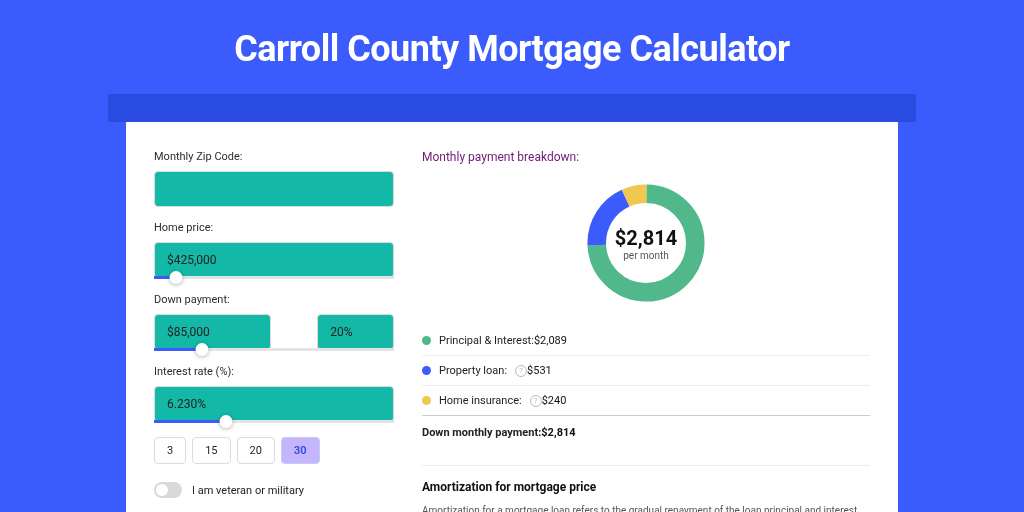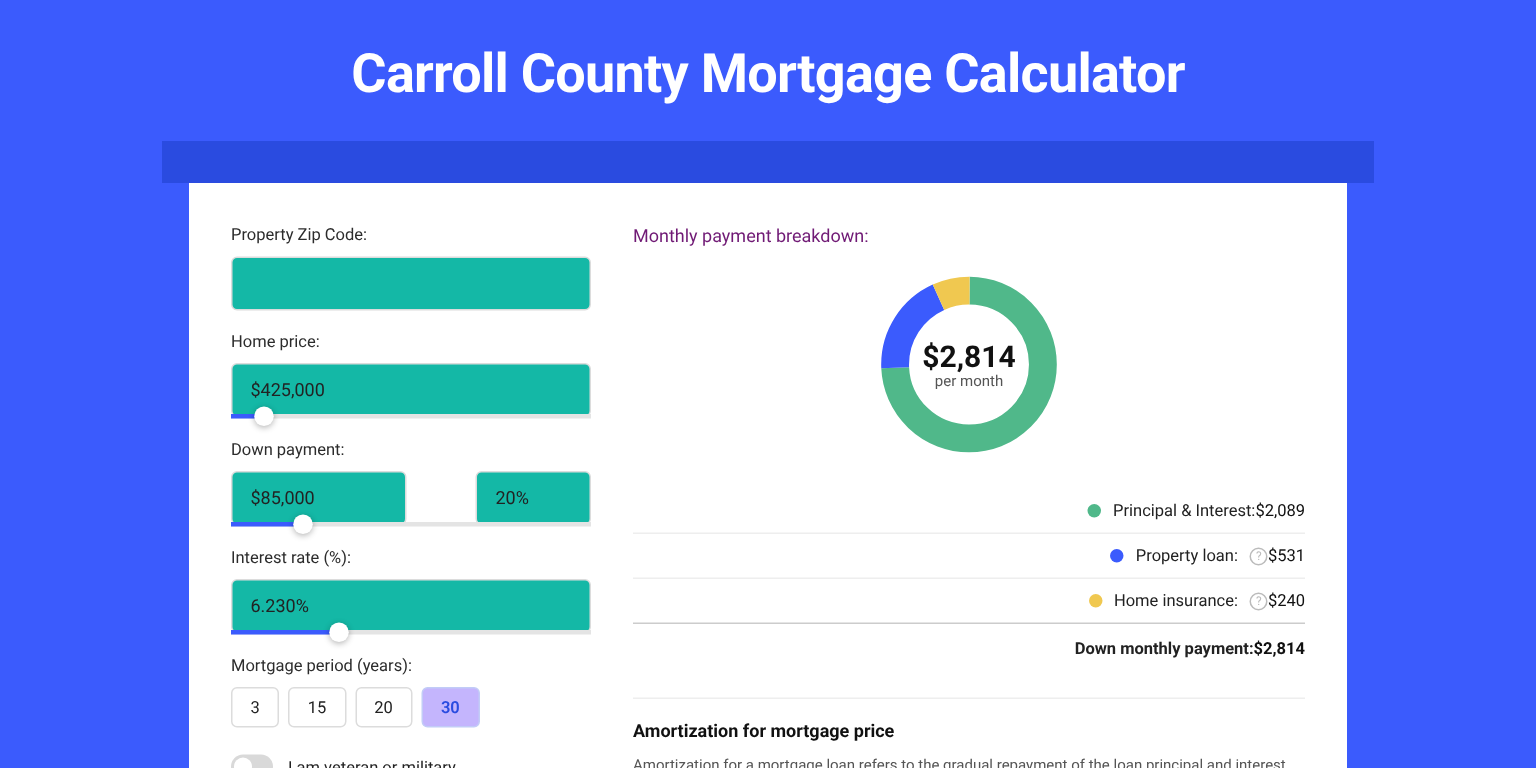--- a/index.html
+++ b/index.html
@@ -115,21 +115,21 @@
     top: 50%;
     left: 50%;
     transform: translate(-50%, -50%);
     text-align: center;
   }
   .donut-center .big { font-size: 20px; font-weight: 700; color: #111; }
   .donut-center .small { font-size: 10px; color: #555; }
   .legend-row {
     display: flex;
     align-items: center;
-    justify-content: flex-end;
+    justify-content: flex-start;
     padding: 8px 0;
     border-top: 1px solid #eee;
     font-size: 11px;
     color: #222;
   }
   .legend-row:first-of-type { border-top: none; }
   .legend-left { display: flex; align-items: center; gap: 8px; }
   .dot { width: 9px; height: 9px; border-radius: 50%; }
   .dot.green { background: #50b88a; }
   .dot.blue { background: #3b5bfd; }
@@ -167,21 +167,21 @@
 </head>
 <body>
 
 <div class="title">Carroll County Mortgage Calculator</div>
 <div class="banner"></div>
 
 <div class="card">
   <div class="left">
 
     <div class="field">
-      <span class="label">Property Zip Code:</span>
+      <span class="label">Monthly Zip Code:</span>
       <input class="input" value="" style="">
     </div>
 
     <div class="field">
       <span class="label">Home price:</span>
       <input class="input" value="$425,000" style="">
       <div class="slider-track">
         <div class="slider-fill" style="width: 9%;"></div>
         <div class="slider-thumb" style="left: 9%;"></div>
       </div>
@@ -202,21 +202,20 @@
     <div class="field">
       <span class="label">Interest rate (%):</span>
       <input class="input" value="6.230%" style="">
       <div class="slider-track">
         <div class="slider-fill" style="width: 30%;"></div>
         <div class="slider-thumb" style="left: 30%;"></div>
       </div>
     </div>
 
     <div class="field">
-      <span class="label">Mortgage period (years):</span>
       <div class="period-row">
           <div class="period-btn">3</div>
           <div class="period-btn">15</div>
           <div class="period-btn">20</div>
           <div class="period-btn active">30</div>
         </div>
     </div>
 
     <div class="toggle-row">
       <div class="toggle">

